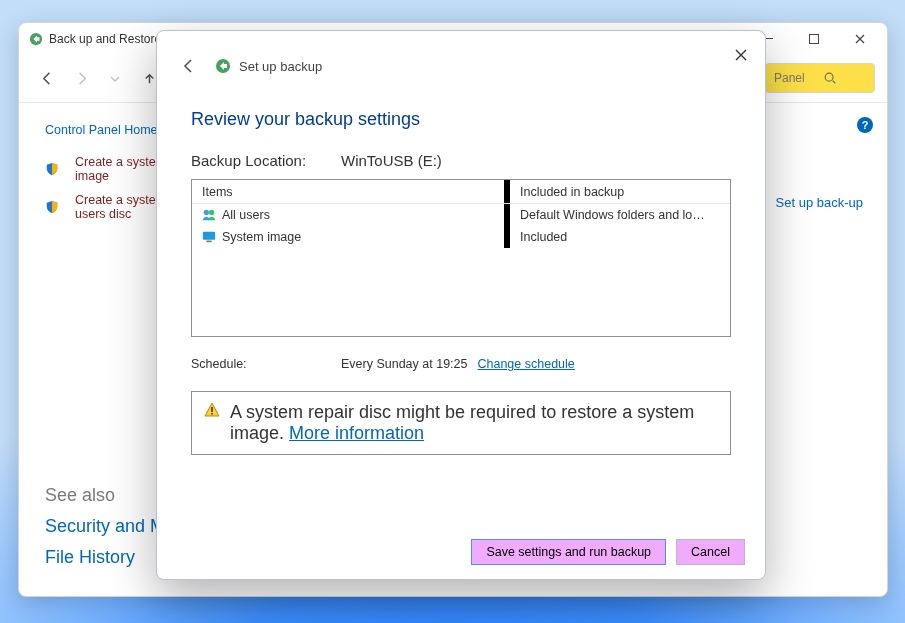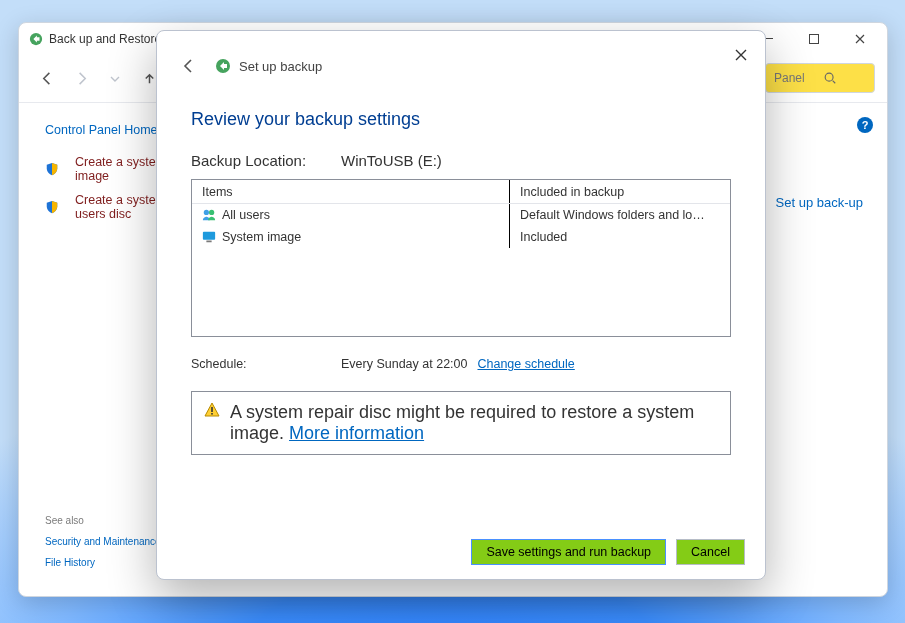--- a/index.html
+++ b/index.html
@@ -44,21 +44,21 @@
     background:#fde047;
   }
   .search-box span { flex:1; }
 
   .cp-body { display:flex; height:calc(100% - 80px); position:relative; }
   .cp-side {
     width:176px; padding:20px 8px 0 26px; font-size:12.5px;
   }
   .cp-side .home { color:#0067c0; margin-bottom:18px; cursor:pointer; }
   .cp-side .task { color:#7f1d1d; margin-bottom:10px; display:flex; align-items:center; gap:16px; cursor:pointer; }
-  .cp-side .footer { position:absolute; bottom:18px; left:26px; font-size:10px; }
+  .cp-side .footer { position:absolute; bottom:18px; left:26px; font-size:18px; }
   .cp-side .footer .hdr { color:#7b7b7b; margin-bottom:10px; }
   .cp-side .footer .link { color:#0067c0; margin-bottom:10px; cursor:pointer; }
 
   .cp-main { flex:1; position:relative; }
   .cp-main .help-dot {
     position:absolute; top:14px; right:14px;
     width:16px; height:16px; border-radius:50%;
     background:#0067c0; color:#fff; font-size:11px; font-weight:bold;
     display:flex; align-items:center; justify-content:center;
   }
@@ -95,21 +95,21 @@
   .summary-lbl { font-size:12.5px; color:#333; margin:6px 0 8px; }
 
   .grid {
     border:1px solid #8a8f99; height:158px; font-size:12.5px; color:#333;
     display:flex; flex-direction:column; user-select:none;
   }
   .grid-head {
     display:flex; height:24px; align-items:center; border-bottom:1px solid #e3e5ea;
   }
   .grid-head > div { padding:0 10px; }
-  .col1 { width:318px; border-right:1px solid #000000; height:100%; display:flex; align-items:center;}
+  .col1 { width:318px; border-right:6px solid #000000; height:100%; display:flex; align-items:center;}
   .col2 { flex:1; height:100%; display:flex; align-items:center;}
   .grid-row { display:flex; height:22px; align-items:center; }
   .grid-row > div { padding:0 10px; display:flex; align-items:center; gap:6px; }
   .grid-body { flex:1; }
 
   .sched-row { display:flex; font-size:12.5px; color:#333; margin-top:20px; align-items:center; }
   .sched-row .lbl { width:150px; }
   .sched-row .link { color:#0067c0; text-decoration:underline; margin-left:10px; cursor:pointer; }
 
   .warn-box {
@@ -117,21 +117,21 @@
     display:flex; gap:10px; font-size:18px; color:#333;
   }
   .warn-box .link { color:#0067c0; text-decoration:underline; cursor:pointer; }
 
   .dlg-foot {
     height:54px; display:flex; align-items:center; justify-content:flex-end; gap:10px;
     padding:0 20px;
   }
   .btn {
     height:26px; padding:0 14px; font-size:12.5px;
-    background:#84cc16; border:1px solid #b6bcc7; border-radius:0; cursor:pointer;
+    background:#f0abfc; border:1px solid #b6bcc7; border-radius:0; cursor:pointer;
     display:flex; align-items:center;
   }
   .btn.primary { border-color:#4a90ff; }
 
   
   svg { display:block; }
 </style>
 </head>
 <body>
 
@@ -304,21 +304,21 @@
           </div>
           <div class="col2">
               <span>Included</span>
             </div>
         </div>
       </div>
     </div>
 
     <div class="sched-row">
       <div class="lbl">Schedule:</div>
-      <div>Every Sunday at 22:00</div>
+      <div>Every Sunday at 19:25</div>
       <div class="link">Change schedule</div>
     </div>
 
     <div class="warn-box">
       <span>
         <svg width="16" height="16" viewBox="0 0 16 16">
             <path d="M8 1L15 14H1z" fill="#ffcf33" stroke="#b78a00"></path>
             <rect x="7.2" y="5" width="1.6" height="5" fill="#333"></rect>
             <rect x="7.2" y="11" width="1.6" height="1.6" fill="#333"></rect>
           </svg>

